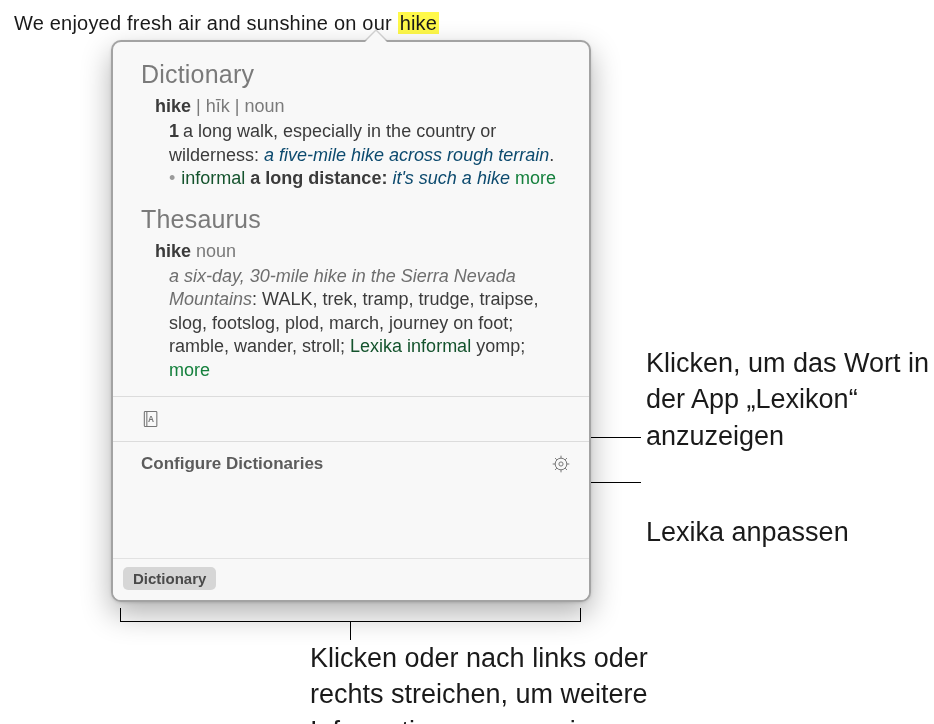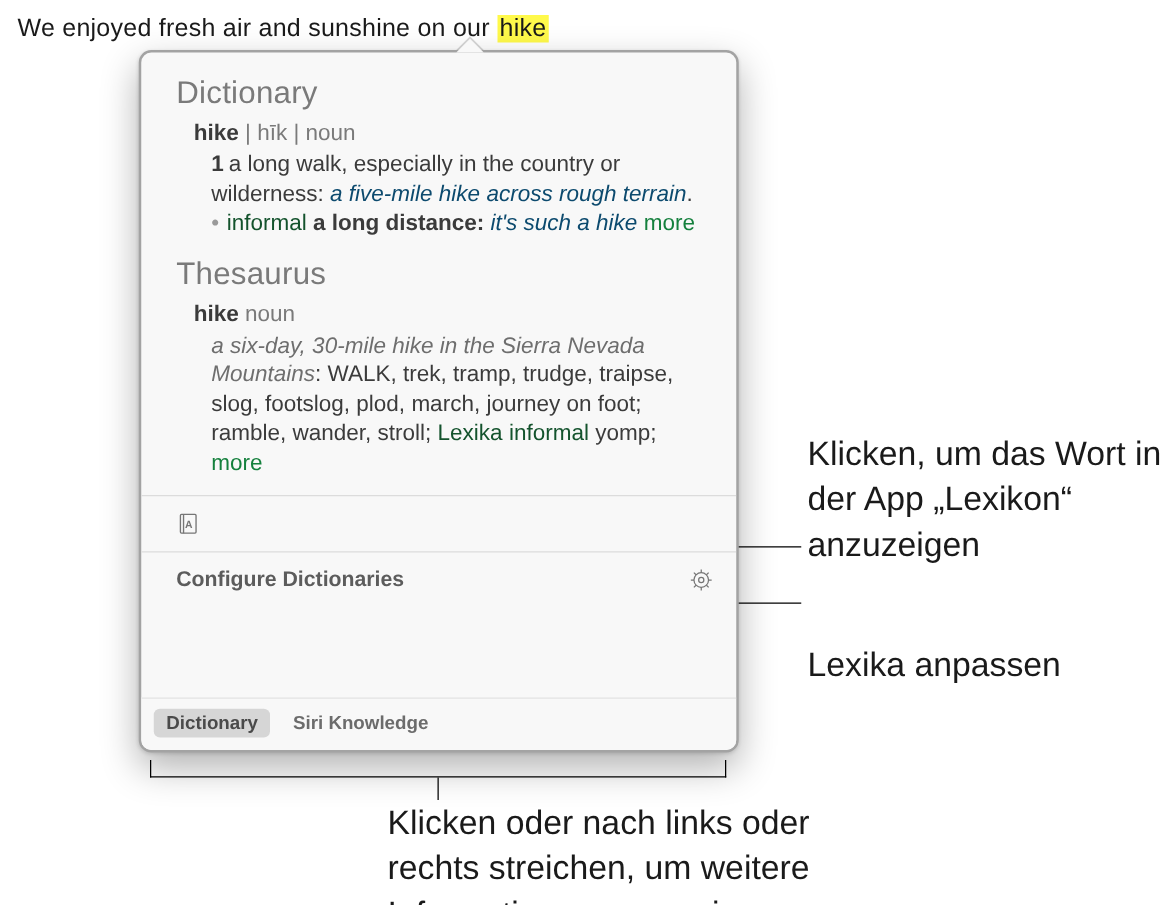--- a/index.html
+++ b/index.html
@@ -287,21 +287,20 @@
               <line x1="17" y1="7" x2="19.1" y2="4.9"></line>
             </svg>
           </span>
         </div>
 
         <div class="spacer-below"></div>
       </div>
 
       <div class="tabbar">
         <div class="tab active">Dictionary</div>
-        <div class="tab">Siri Knowledge</div>
       </div>
     </div>
   </div>
 
   <div class="lead" style="top:437px; left:591px; width:50px;"></div>
   <div class="lead" style="top:482px; left:591px; width:50px;"></div>
 
   <div class="callout" style="top:345px; left:646px;">Klicken, um das Wort in der App „Lexikon“ anzuzeigen</div>
   <div class="callout" style="top:468px; left:646px;margin-top:46px;">Lexika anpassen</div>
 

